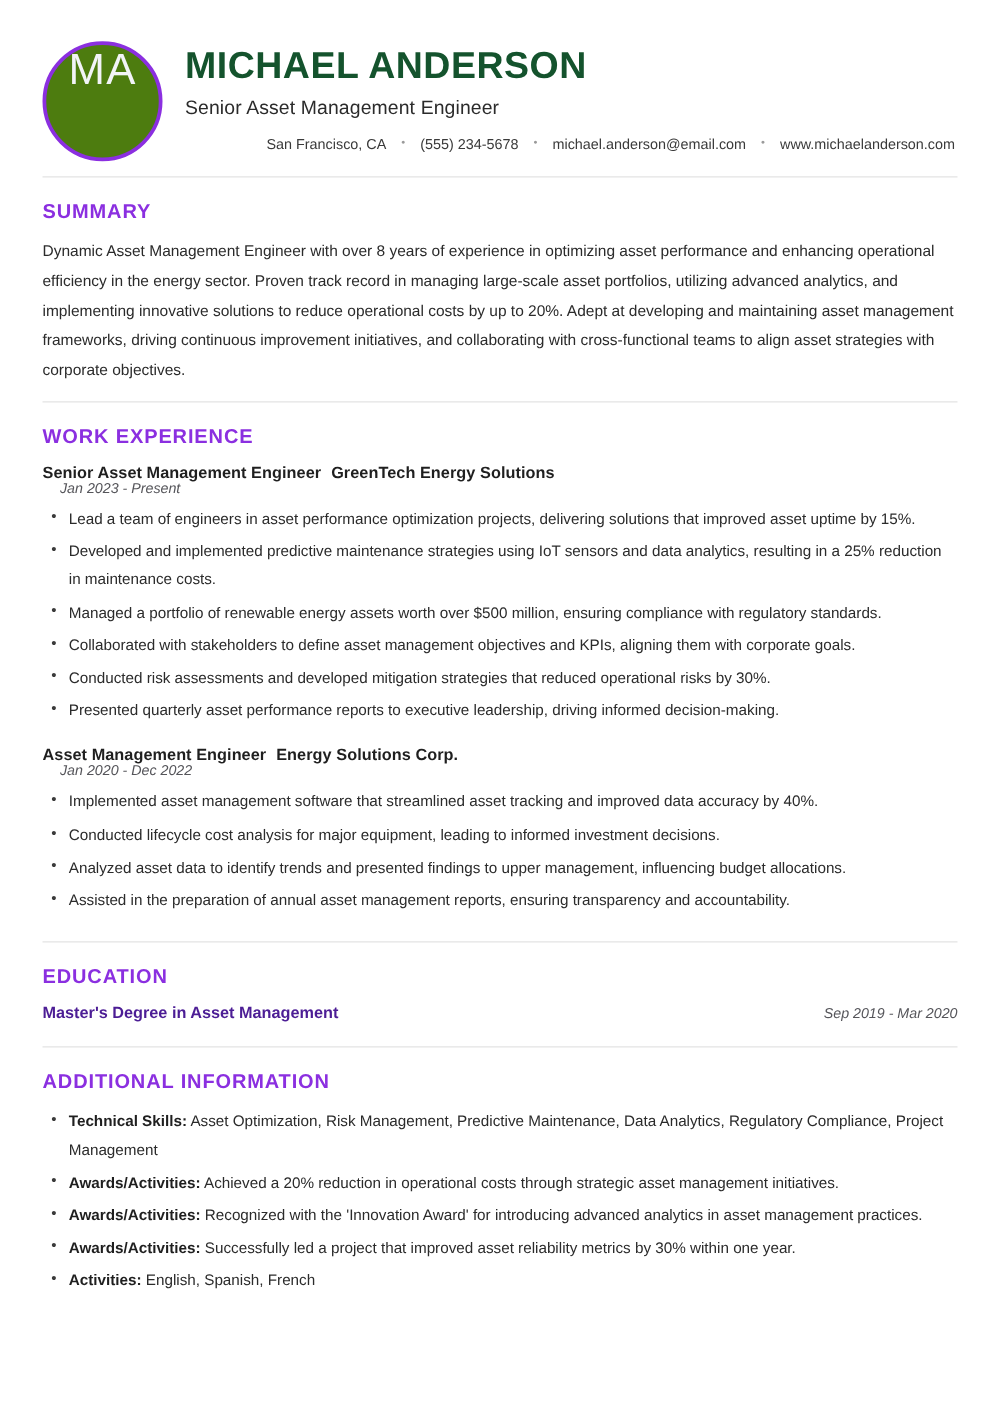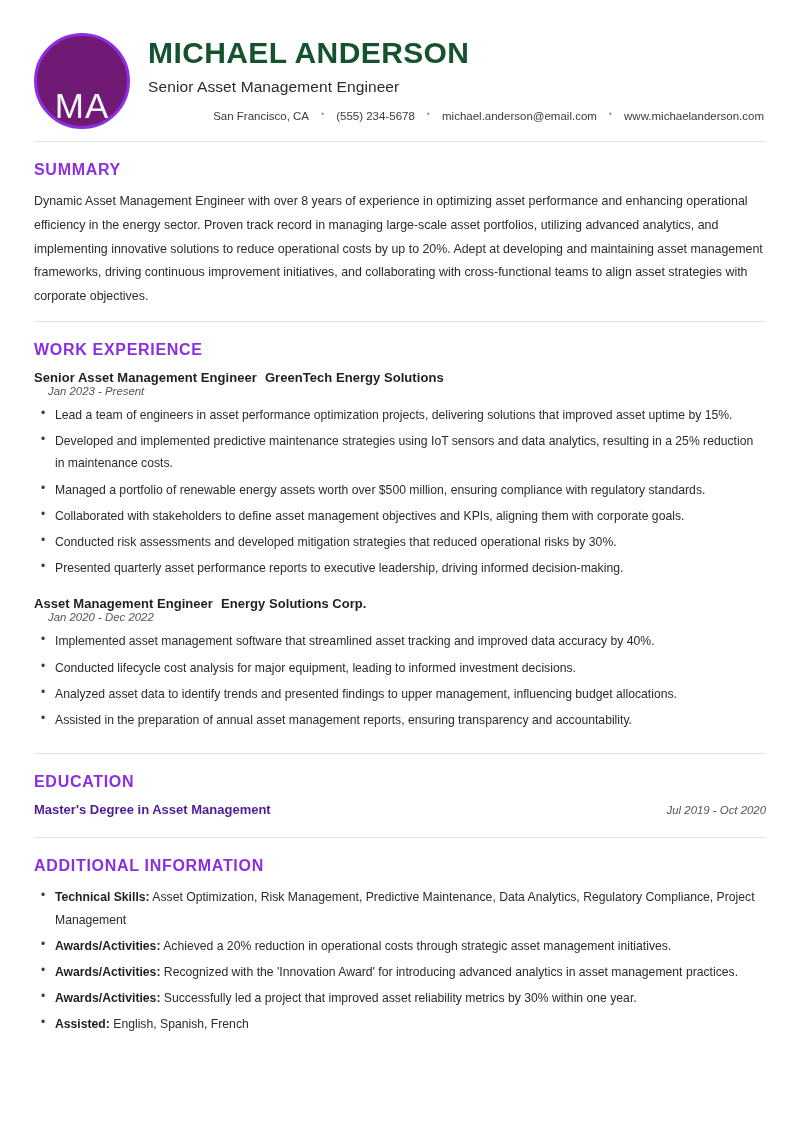--- a/index.html
+++ b/index.html
@@ -31,24 +31,24 @@
     align-items: flex-start;
     padding-top: 30px;
     padding-bottom: 12px;
   }
 
   .avatar {
     width: 96px;
     height: 96px;
     min-width: 96px;
     border-radius: 50%;
-    background: #701a75;
+    background: #4d7c0f;
     border: 3px solid #8b2fe0;
     display: flex;
-    align-items: flex-end;
+    align-items: flex-start;
     justify-content: center;
     margin-right: 18px;
     margin-top: 3px;
   }
 
   .avatar-initials {
     color: #f2f4f7;
     font-size: 35px;
     font-weight: 400;
     letter-spacing: 1px;
@@ -278,31 +278,31 @@
       </div>
   </div>
 
   <div class="divider"></div>
 
   <div class="section">
     <div class="section-title">EDUCATION</div>
     <div>
         <div class="edu-row">
           <div class="edu-degree">Master's Degree in Asset Management</div>
-          <div class="edu-dates">Jul 2019 - Oct 2020</div>
+          <div class="edu-dates">Sep 2019 - Mar 2020</div>
         </div>
       </div>
   </div>
 
   <div class="divider"></div>
 
   <div class="section">
     <div class="section-title">ADDITIONAL INFORMATION</div>
     <ul class="bullets addl-wrap">
         <li><span class="addl-label">Technical Skills:</span> <span>Asset Optimization, Risk Management, Predictive Maintenance, Data Analytics, Regulatory Compliance, Project Management</span></li>
         <li><span class="addl-label">Awards/Activities:</span> <span>Achieved a 20% reduction in operational costs through strategic asset management initiatives.</span></li>
         <li><span class="addl-label">Awards/Activities:</span> <span>Recognized with the 'Innovation Award' for introducing advanced analytics in asset management practices.</span></li>
         <li><span class="addl-label">Awards/Activities:</span> <span>Successfully led a project that improved asset reliability metrics by 30% within one year.</span></li>
-        <li><span class="addl-label">Assisted:</span> <span>English,  Spanish,  French</span></li>
+        <li><span class="addl-label">Activities:</span> <span>English,  Spanish,  French</span></li>
       </ul>
   </div>
 
 </div>
 
 </body></html>

